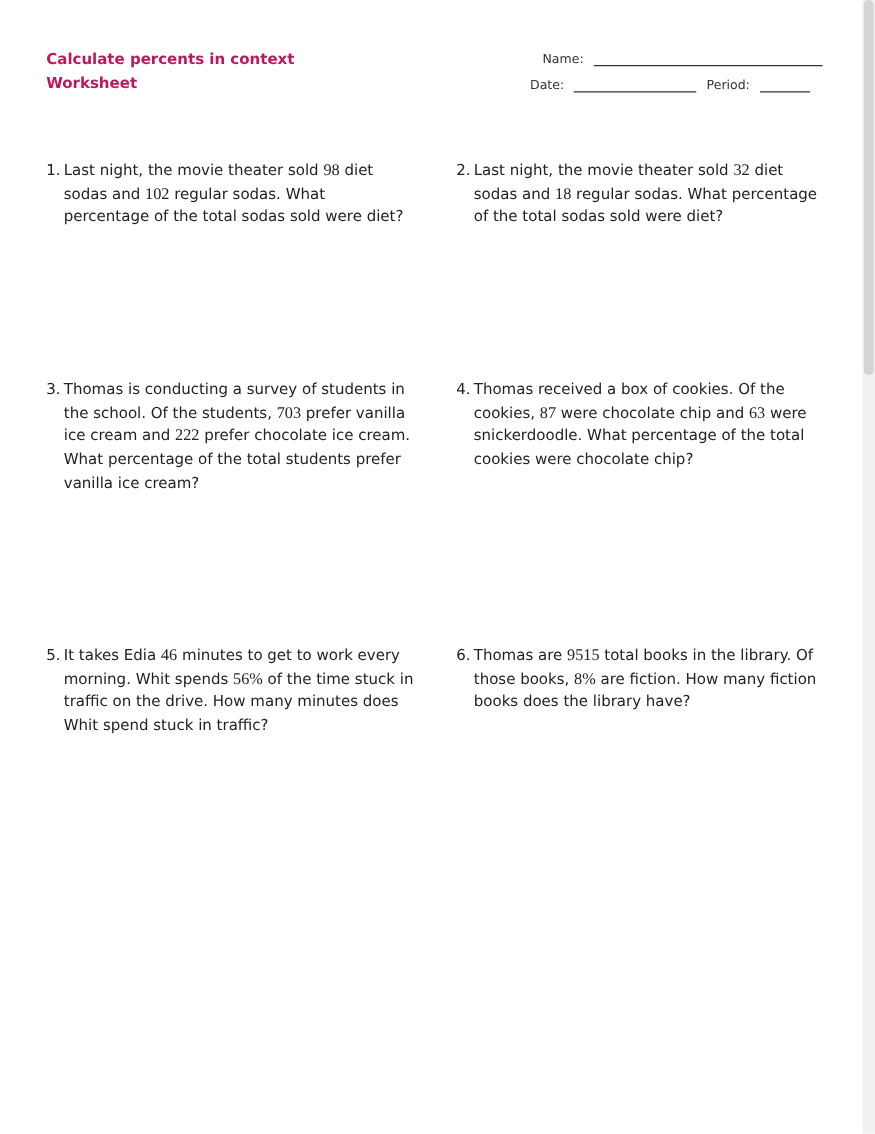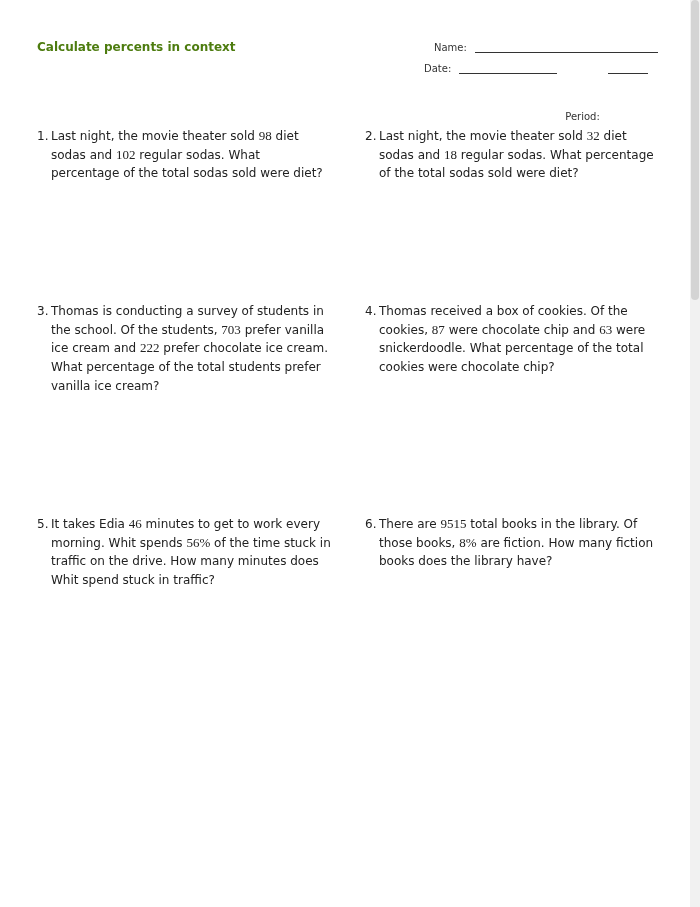--- a/index.html
+++ b/index.html
@@ -1,46 +1,47 @@
 <!DOCTYPE html>
 <html><head>
 <meta charset="utf-8">
 <style>
   html, body { margin: 0; padding: 0; }
   body {
     width: 700px; height: 907px; position: relative; overflow: hidden;
     background: #ffffff; color: #222;
     font-family: "DejaVu Sans", sans-serif;
   }
-  .title-block { position: absolute; left: 37px; top: 38px; font-size: 12px; font-weight: bold; line-height: 19px; color: #4d7c0f; }
-  .field-row { position: absolute; font-size: 10px; color: #333; display: flex; align-items: flex-start; }
+  .title-block { position: absolute; left: 37px; top: 38px; font-size: 12px; font-weight: bold; line-height: 19px; color: #be185d; }
+  .field-row { position: absolute; font-size: 10px; color: #333; display: flex; align-items: center; }
   .line { display: inline-block; border-bottom: 1px solid #333; height: 10px; margin-left: 8px; }
   .problem { position: absolute; width: 295px; font-size: 12px; line-height: 18.7px; color: #222; }
   .num { position: absolute; left: 0; top: 0; }
   .text { padding-left: 14px; }
   .mathnum { font-family: Liberation Serif, serif; font-size: 13px; }
   .footer { position: absolute; left: 37px; top: 840px; font-size: 10px; color: #777; line-height: 15.5px; }
   .scroll-track { position: absolute; right: 0; top: 0; width: 10px; height: 907px; background: #f1f1f1; }
   .scroll-thumb { position: absolute; right: 1px; top: 0; width: 8px; height: 300px; background: #d4d4d4; border-radius: 4px; }
 </style>
 </head>
 <body>
 
 <div class="title-block">
   <div>Calculate percents in context</div>
+  <div>Worksheet</div>
 </div>
 
 <div class="field-row" style="left:434px; top:42px;">
   <span>Name:</span>
   <span class="line" style="width:183px;"></span>
 </div>
 <div class="field-row" style="left:424px; top:63px;">
   <span>Date:</span>
   <span class="line" style="width:98px;"></span>
-  <span style="margin-left:8px;margin-top:48px;">Period:</span>
+  <span style="margin-left:8px;">Period:</span>
   <span class="line" style="width:40px;"></span>
 </div>
 
 <div class="problem" style="left:37px; top:127px;">
   <span class="num">1.</span>
   <div class="text"><span>Last night, the movie theater sold </span><span class="mathnum">98</span><span> diet sodas and </span><span class="mathnum">102</span><span> regular sodas. What percentage of the total sodas sold were diet?</span></div>
 </div>
 <div class="problem" style="left:365px; top:127px;">
   <span class="num">2.</span>
   <div class="text"><span>Last night, the movie theater sold </span><span class="mathnum">32</span><span> diet sodas and </span><span class="mathnum">18</span><span> regular sodas. What percentage of the total sodas sold were diet?</span></div>
@@ -52,21 +53,21 @@
 <div class="problem" style="left:365px; top:302px;">
   <span class="num">4.</span>
   <div class="text"><span>Thomas received a box of cookies. Of the cookies, </span><span class="mathnum">87</span><span> were chocolate chip and </span><span class="mathnum">63</span><span> were snickerdoodle. What percentage of the total cookies were chocolate chip?</span></div>
 </div>
 <div class="problem" style="left:37px; top:515px;">
   <span class="num">5.</span>
   <div class="text"><span>It takes Edia </span><span class="mathnum">46</span><span> minutes to get to work every morning. Whit spends </span><span class="mathnum">56%</span><span> of the time stuck in traffic on the drive. How many minutes does Whit spend stuck in traffic?</span></div>
 </div>
 <div class="problem" style="left:365px; top:515px;">
   <span class="num">6.</span>
-  <div class="text"><span>There are </span><span class="mathnum">9515</span><span> total books in the library. Of those books, </span><span class="mathnum">8%</span><span> are fiction. How many fiction books does the library have?</span></div>
+  <div class="text"><span>Thomas are </span><span class="mathnum">9515</span><span> total books in the library. Of those books, </span><span class="mathnum">8%</span><span> are fiction. How many fiction books does the library have?</span></div>
 </div>
 
 <div class="footer">
 </div>
 
 <div class="scroll-track">
   <div class="scroll-thumb"></div>
 </div>
 
 </body></html>

